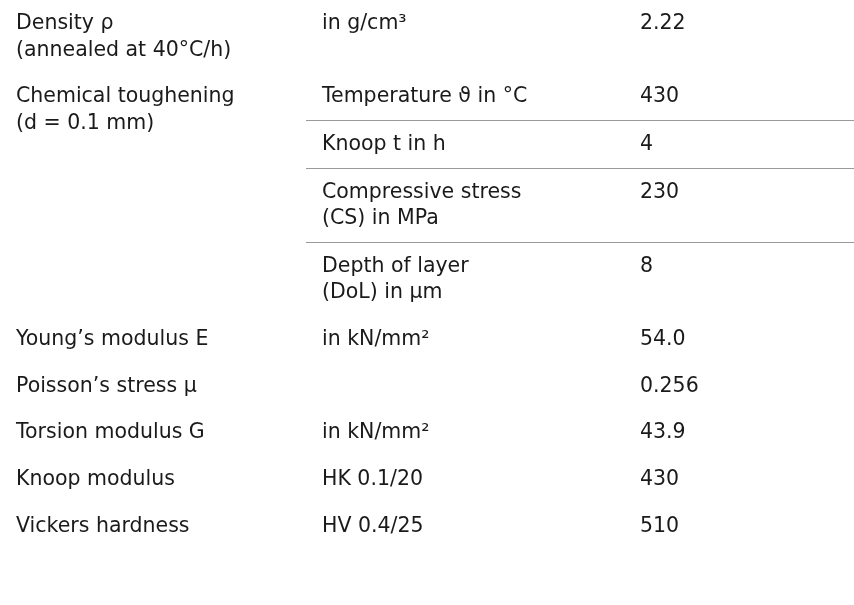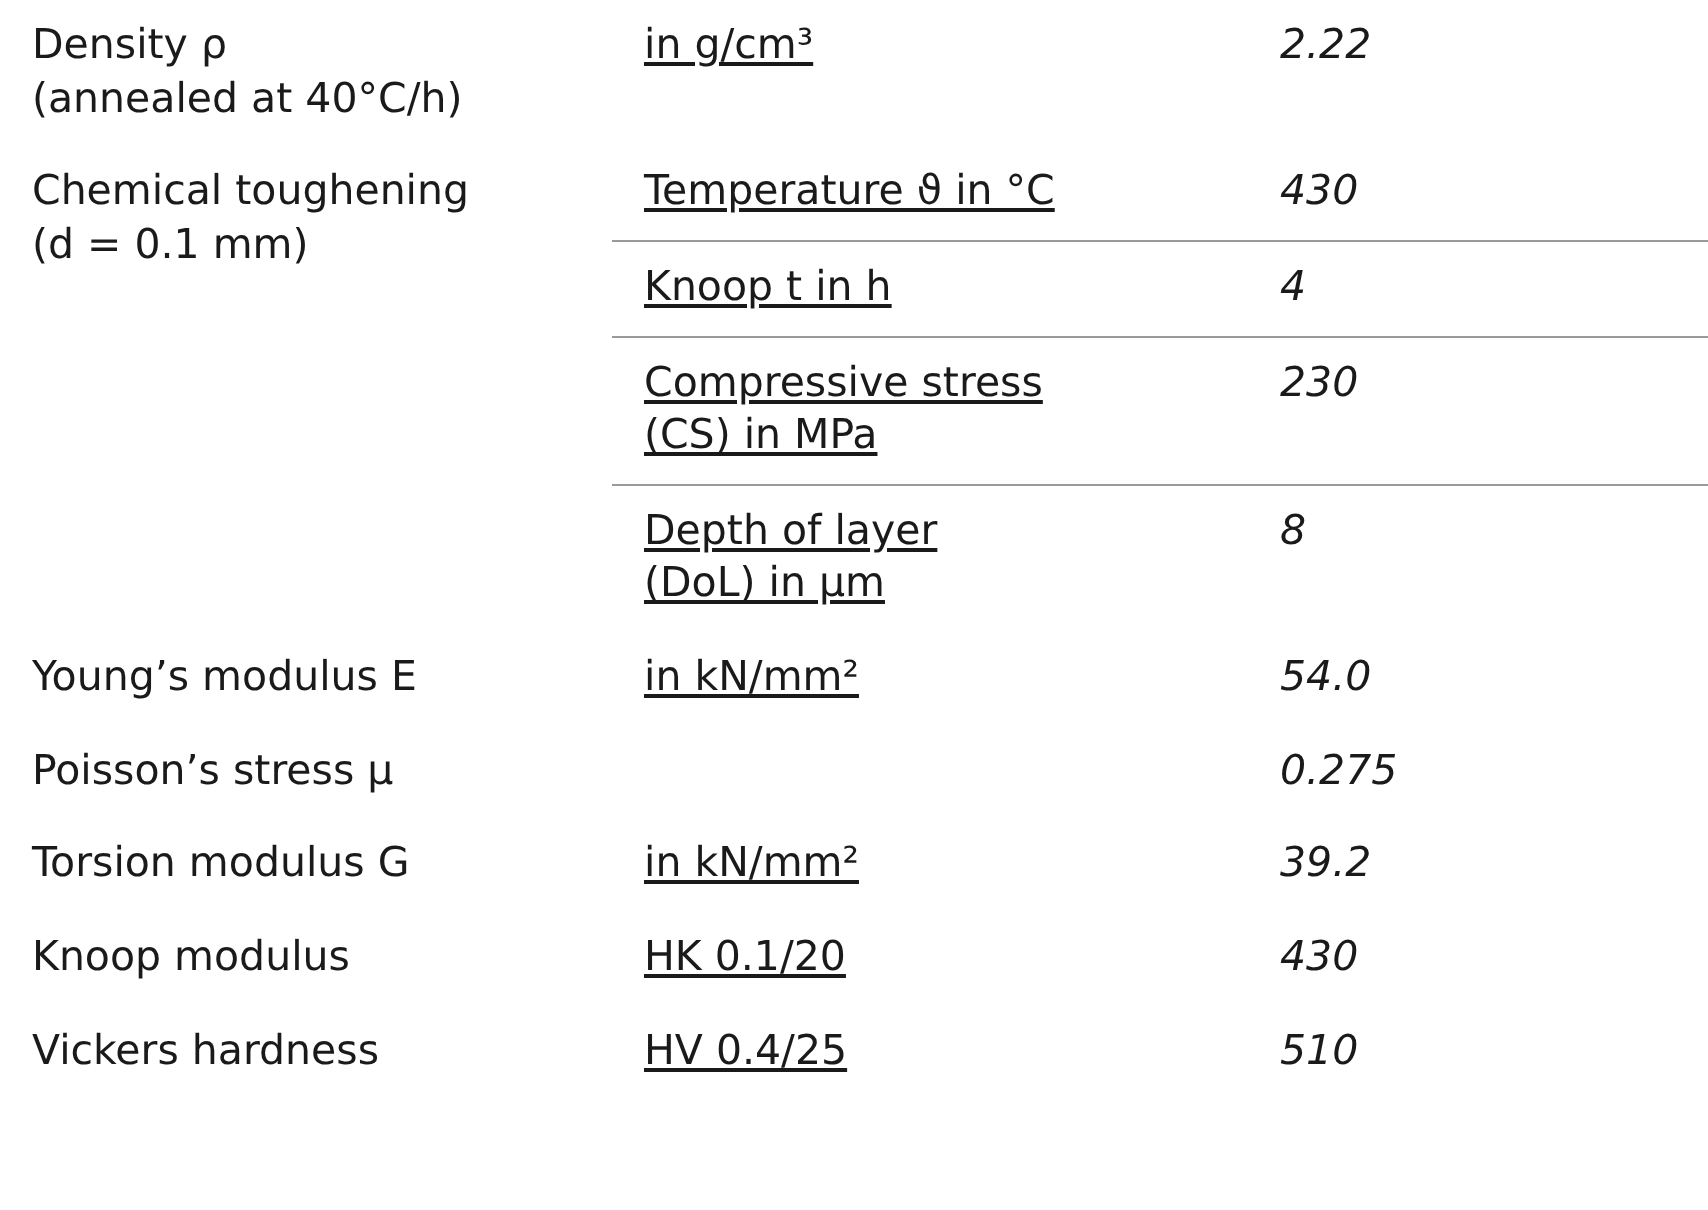--- a/index.html
+++ b/index.html
@@ -46,22 +46,22 @@
   }
   .sep-part td.c-unit,
   .sep-part td.c-value {
     border-top: 1.1px solid #9a9a9a;
   }
   
   .rule-bottom td {
     border-bottom: 2px solid #1a1a1a;
   }
   .c-label { padding-left: 16px; margin-top: 29px; }
-  .c-unit  { padding-left: 16px; text-decoration: underline; }
-  .c-value { padding-left: 12px; font-style: italic; }
+  .c-unit  { padding-left: 16px; }
+  .c-value { padding-left: 12px; }
   .nowrap { white-space: pre-wrap; }
 </style>
 </head>
 <body>
 
 <div class="sheet">
   <table class="props">
     <colgroup>
       <col class="c1">
         <col class="c2">
@@ -102,27 +102,27 @@
 
       <tr class="sep-full">
         <td class="c-label nowrap">Young’s modulus E</td>
         <td class="c-unit nowrap">in kN/mm²</td>
         <td class="c-value nowrap">54.0</td>
       </tr>
 
       <tr class="sep-full">
         <td class="c-label nowrap">Poisson’s stress µ</td>
         <td class="c-unit nowrap"></td>
-        <td class="c-value nowrap">0.275</td>
+        <td class="c-value nowrap">0.256</td>
       </tr>
 
       <tr class="sep-full">
         <td class="c-label nowrap">Torsion modulus G</td>
         <td class="c-unit nowrap">in kN/mm²</td>
-        <td class="c-value nowrap">39.2</td>
+        <td class="c-value nowrap">43.9</td>
       </tr>
 
       <tr class="sep-full">
         <td class="c-label nowrap">Knoop modulus</td>
         <td class="c-unit nowrap">HK 0.1/20</td>
         <td class="c-value nowrap">430</td>
       </tr>
 
       <tr class="sep-full rule-bottom">
         <td class="c-label nowrap">Vickers hardness</td>

